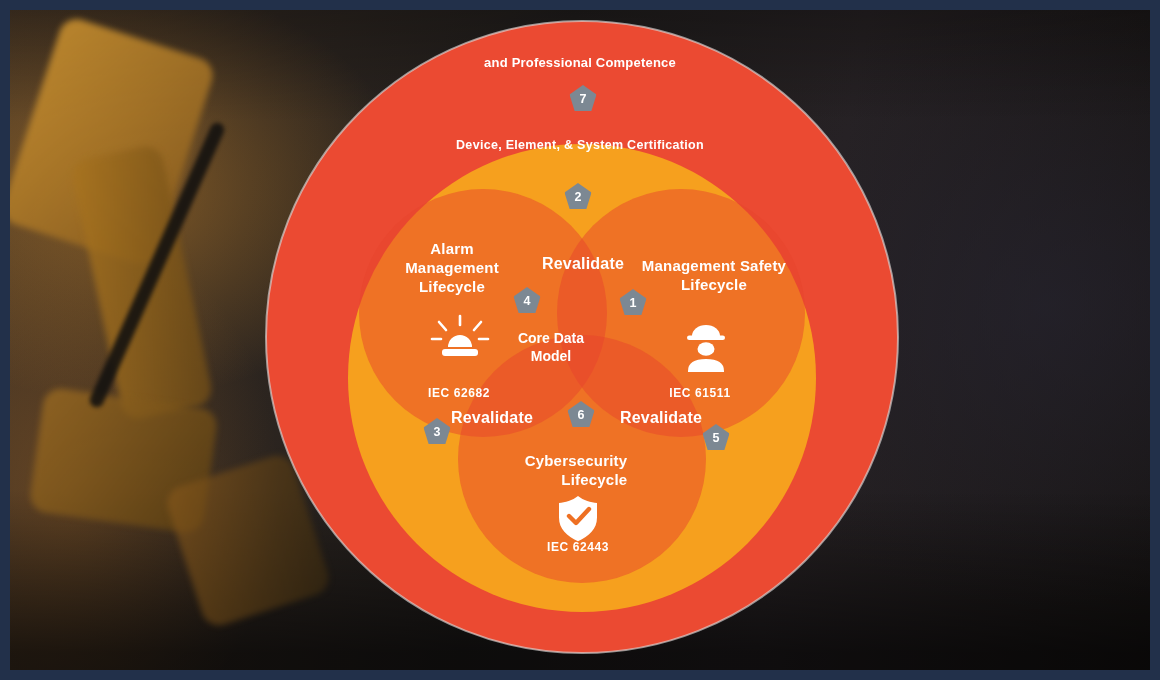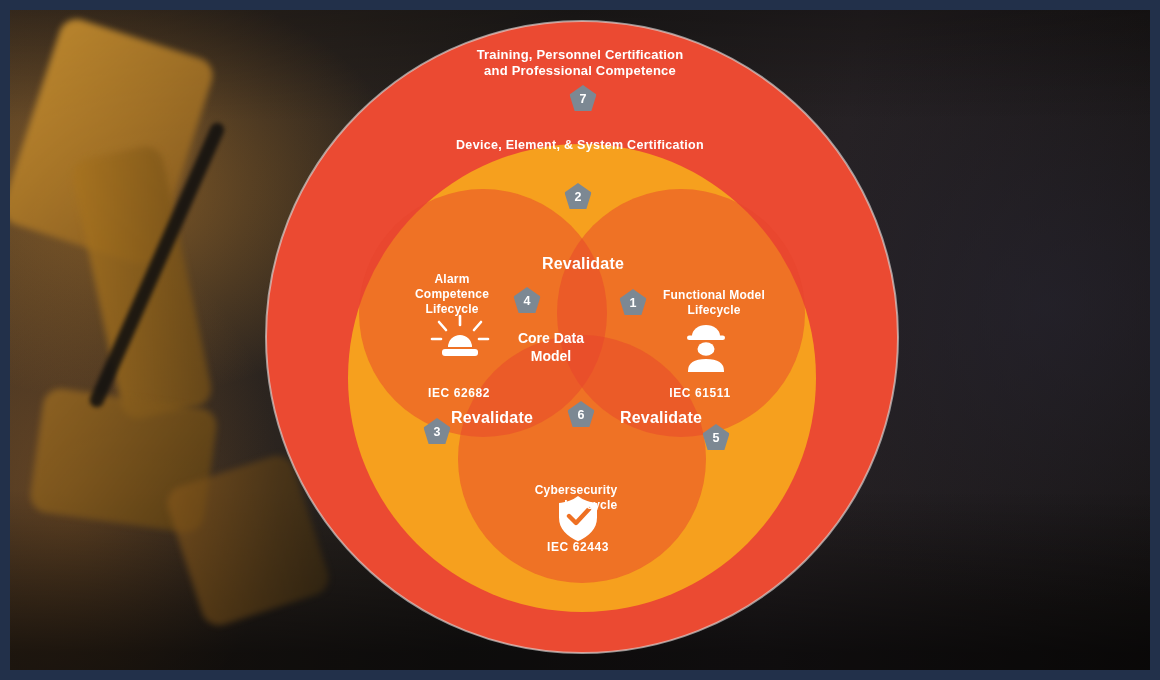--- a/index.html
+++ b/index.html
@@ -27,21 +27,21 @@
   .arm4{left:150px;top:110px;width:14px;height:310px;background:#141210;transform:rotate(24deg);opacity:.9;filter:blur(2px);border-radius:8px;}
   .arm5{left:182px;top:468px;width:132px;height:145px;background:linear-gradient(120deg,#8a5a1c,#3a2a10);transform:rotate(-18deg);opacity:.65;}
 
   
   .venn{position:absolute;left:0;top:0;width:1160px;height:680px;}
 
   
   .lbl{position:absolute;transform:translate(-50%,-50%);color:#fff;text-align:center;font-weight:700;white-space:nowrap;}
   .t-top{left:580px;top:63px;font-size:13px;line-height:1.25;letter-spacing:.2px;}
   .t-cert{left:580px;top:145px;font-size:12.5px;letter-spacing:.3px;}
-  .t-head{font-size:12px;line-height:1.26;letter-spacing:.2px;margin-top:27px;}
+  .t-head{font-size:15px;line-height:1.26;letter-spacing:.2px;}
   .t-alarm{left:452px;top:268px;}
   .t-safety{left:714px;top:276px;}
   .t-cyber{left:576px;top:471px;text-align:right;}
   .t-core{left:551px;top:347px;font-size:14px;line-height:1.3;}
   .t-std{font-size:12px;letter-spacing:.6px;}
   .t-std-alarm{left:459px;top:393px;}
   .t-std-safety{left:700px;top:393px;}
   .t-std-cyber{left:578px;top:547px;}
   .t-reval{font-size:16px;letter-spacing:.2px;}
   .t-reval-top{left:583px;top:264px;}
@@ -100,34 +100,33 @@
           <path d="M688 371 q0 -12 18 -12 q18 0 18 12 v1 h-36 Z" fill="#fff"></path>
         </g>
 
         <g>
           <path d="M578 496 c5.5 4.5 13 6.6 19 6.9 v14.6 c0 11.6 -8 18.7 -19 23.8 c-11 -5.1 -19 -12.2 -19 -23.8 v-14.6 c6 -.3 13.5 -2.4 19 -6.9 Z" fill="#fff"></path>
           <path d="M569 516 l7 7 l13 -14" fill="none" stroke="#EE7023" stroke-width="4.4" stroke-linecap="round" stroke-linejoin="round"></path>
         </g>
       </svg>
 
       <div class="lbl t-top">
-        <div>Training, Personnel Certification</div>
         <div>and Professional Competence</div>
       </div>
 
       <div class="lbl t-cert">Device, Element, &amp; System Certification</div>
 
       <div class="lbl t-head t-alarm">
         <div>Alarm</div>
-        <div>Competence</div>
+        <div>Management</div>
         <div>Lifecycle</div>
       </div>
 
       <div class="lbl t-head t-safety">
-        <div>Functional Model</div>
+        <div>Management Safety</div>
         <div>Lifecycle</div>
       </div>
 
       <div class="lbl t-head t-cyber">
         <div>Cybersecurity</div>
         <div>Lifecycle</div>
       </div>
 
       <div class="lbl t-core">
         <div>Core Data</div>

